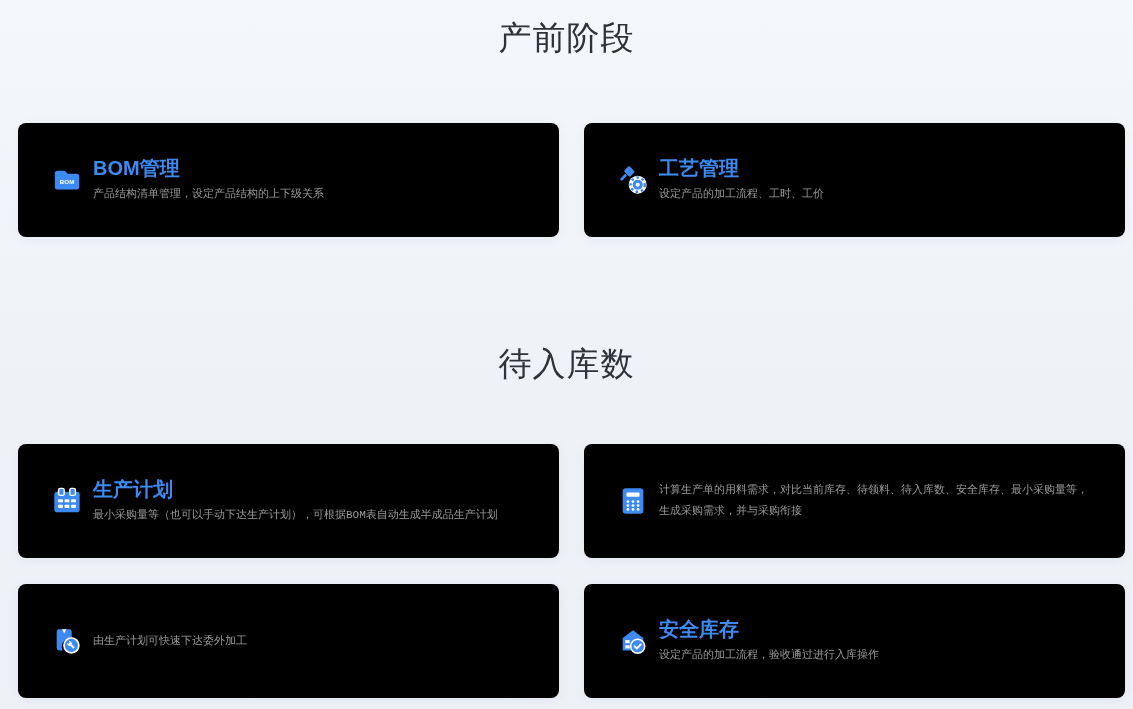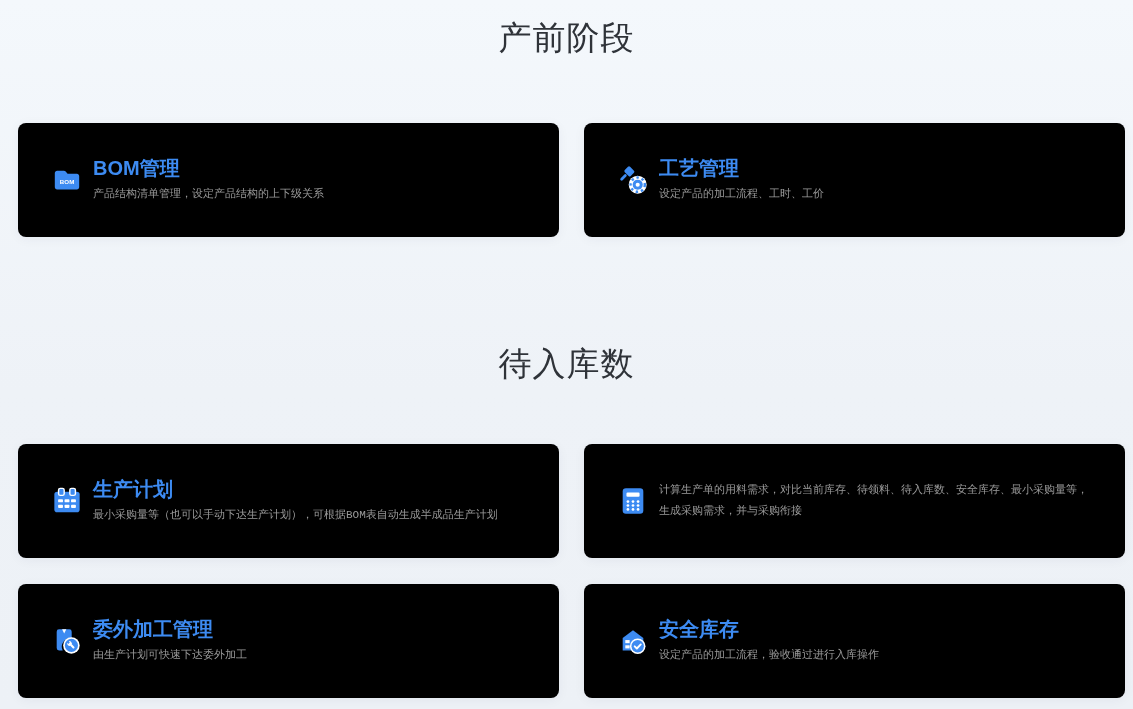--- a/index.html
+++ b/index.html
@@ -172,21 +172,20 @@
                 <circle cx="20.7" cy="20.7" r="7"></circle>
                 <g transform="rotate(-45 20.7 20.7)">
                   <circle cx="20.7" cy="17.9" r="2.5" fill="#fff"></circle>
                   <rect x="19.5" y="14.9" width="2.4" height="2.3" fill="currentColor"></rect>
                   <rect x="19.6" y="19.5" width="2.2" height="5.4" rx="1.1" fill="#fff"></rect>
                 </g>
               </g>
             </svg>
           </span>
     <div class="card-text">
-      <div class="card-title" style="color: rgb(61, 139, 242);">委外加工管理</div>
       <div class="card-desc">由生产计划可快速下达委外加工</div>
     </div>
   </div>
 
   <div class="card">
     <span class="icon" style="color: rgb(61, 139, 242);">
             <svg viewBox="0 0 32 32">
               <g fill="currentColor">
                 <path d="M5 12.9 16 4.4l11 8.5V26H5z"></path>
                 <rect x="7.8" y="15" width="4.6" height="3.3" fill="#fff"></rect>

